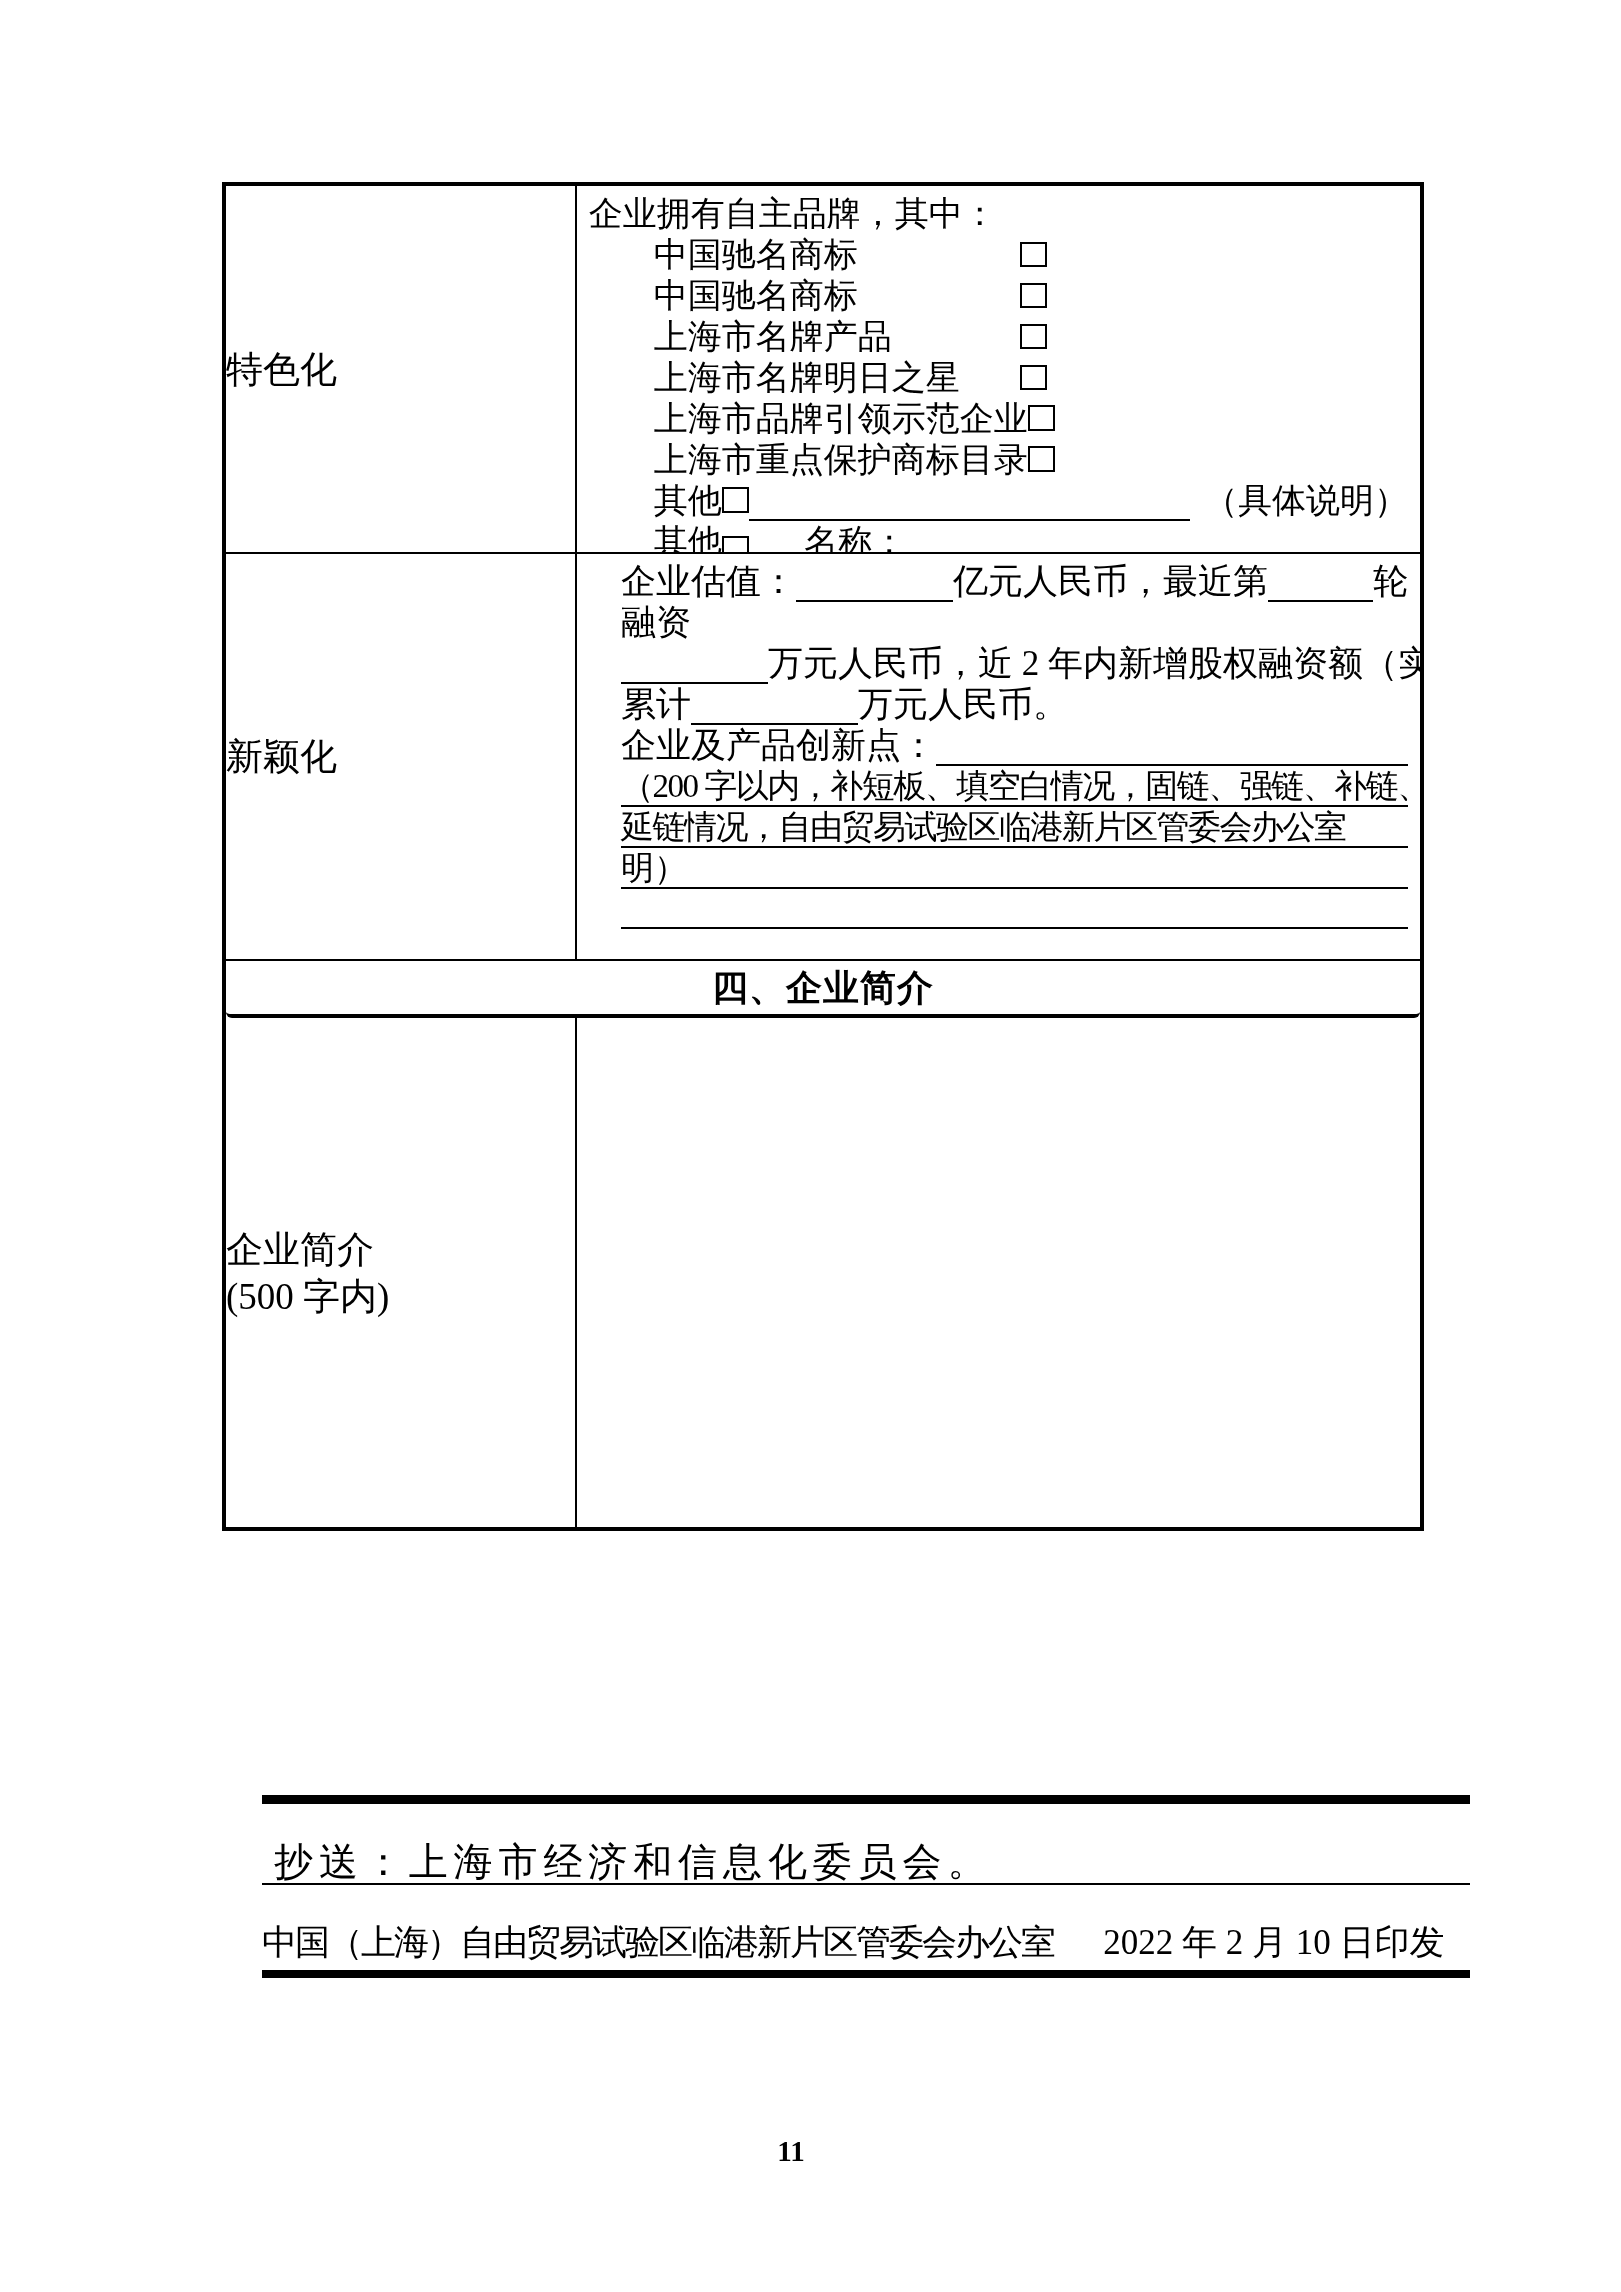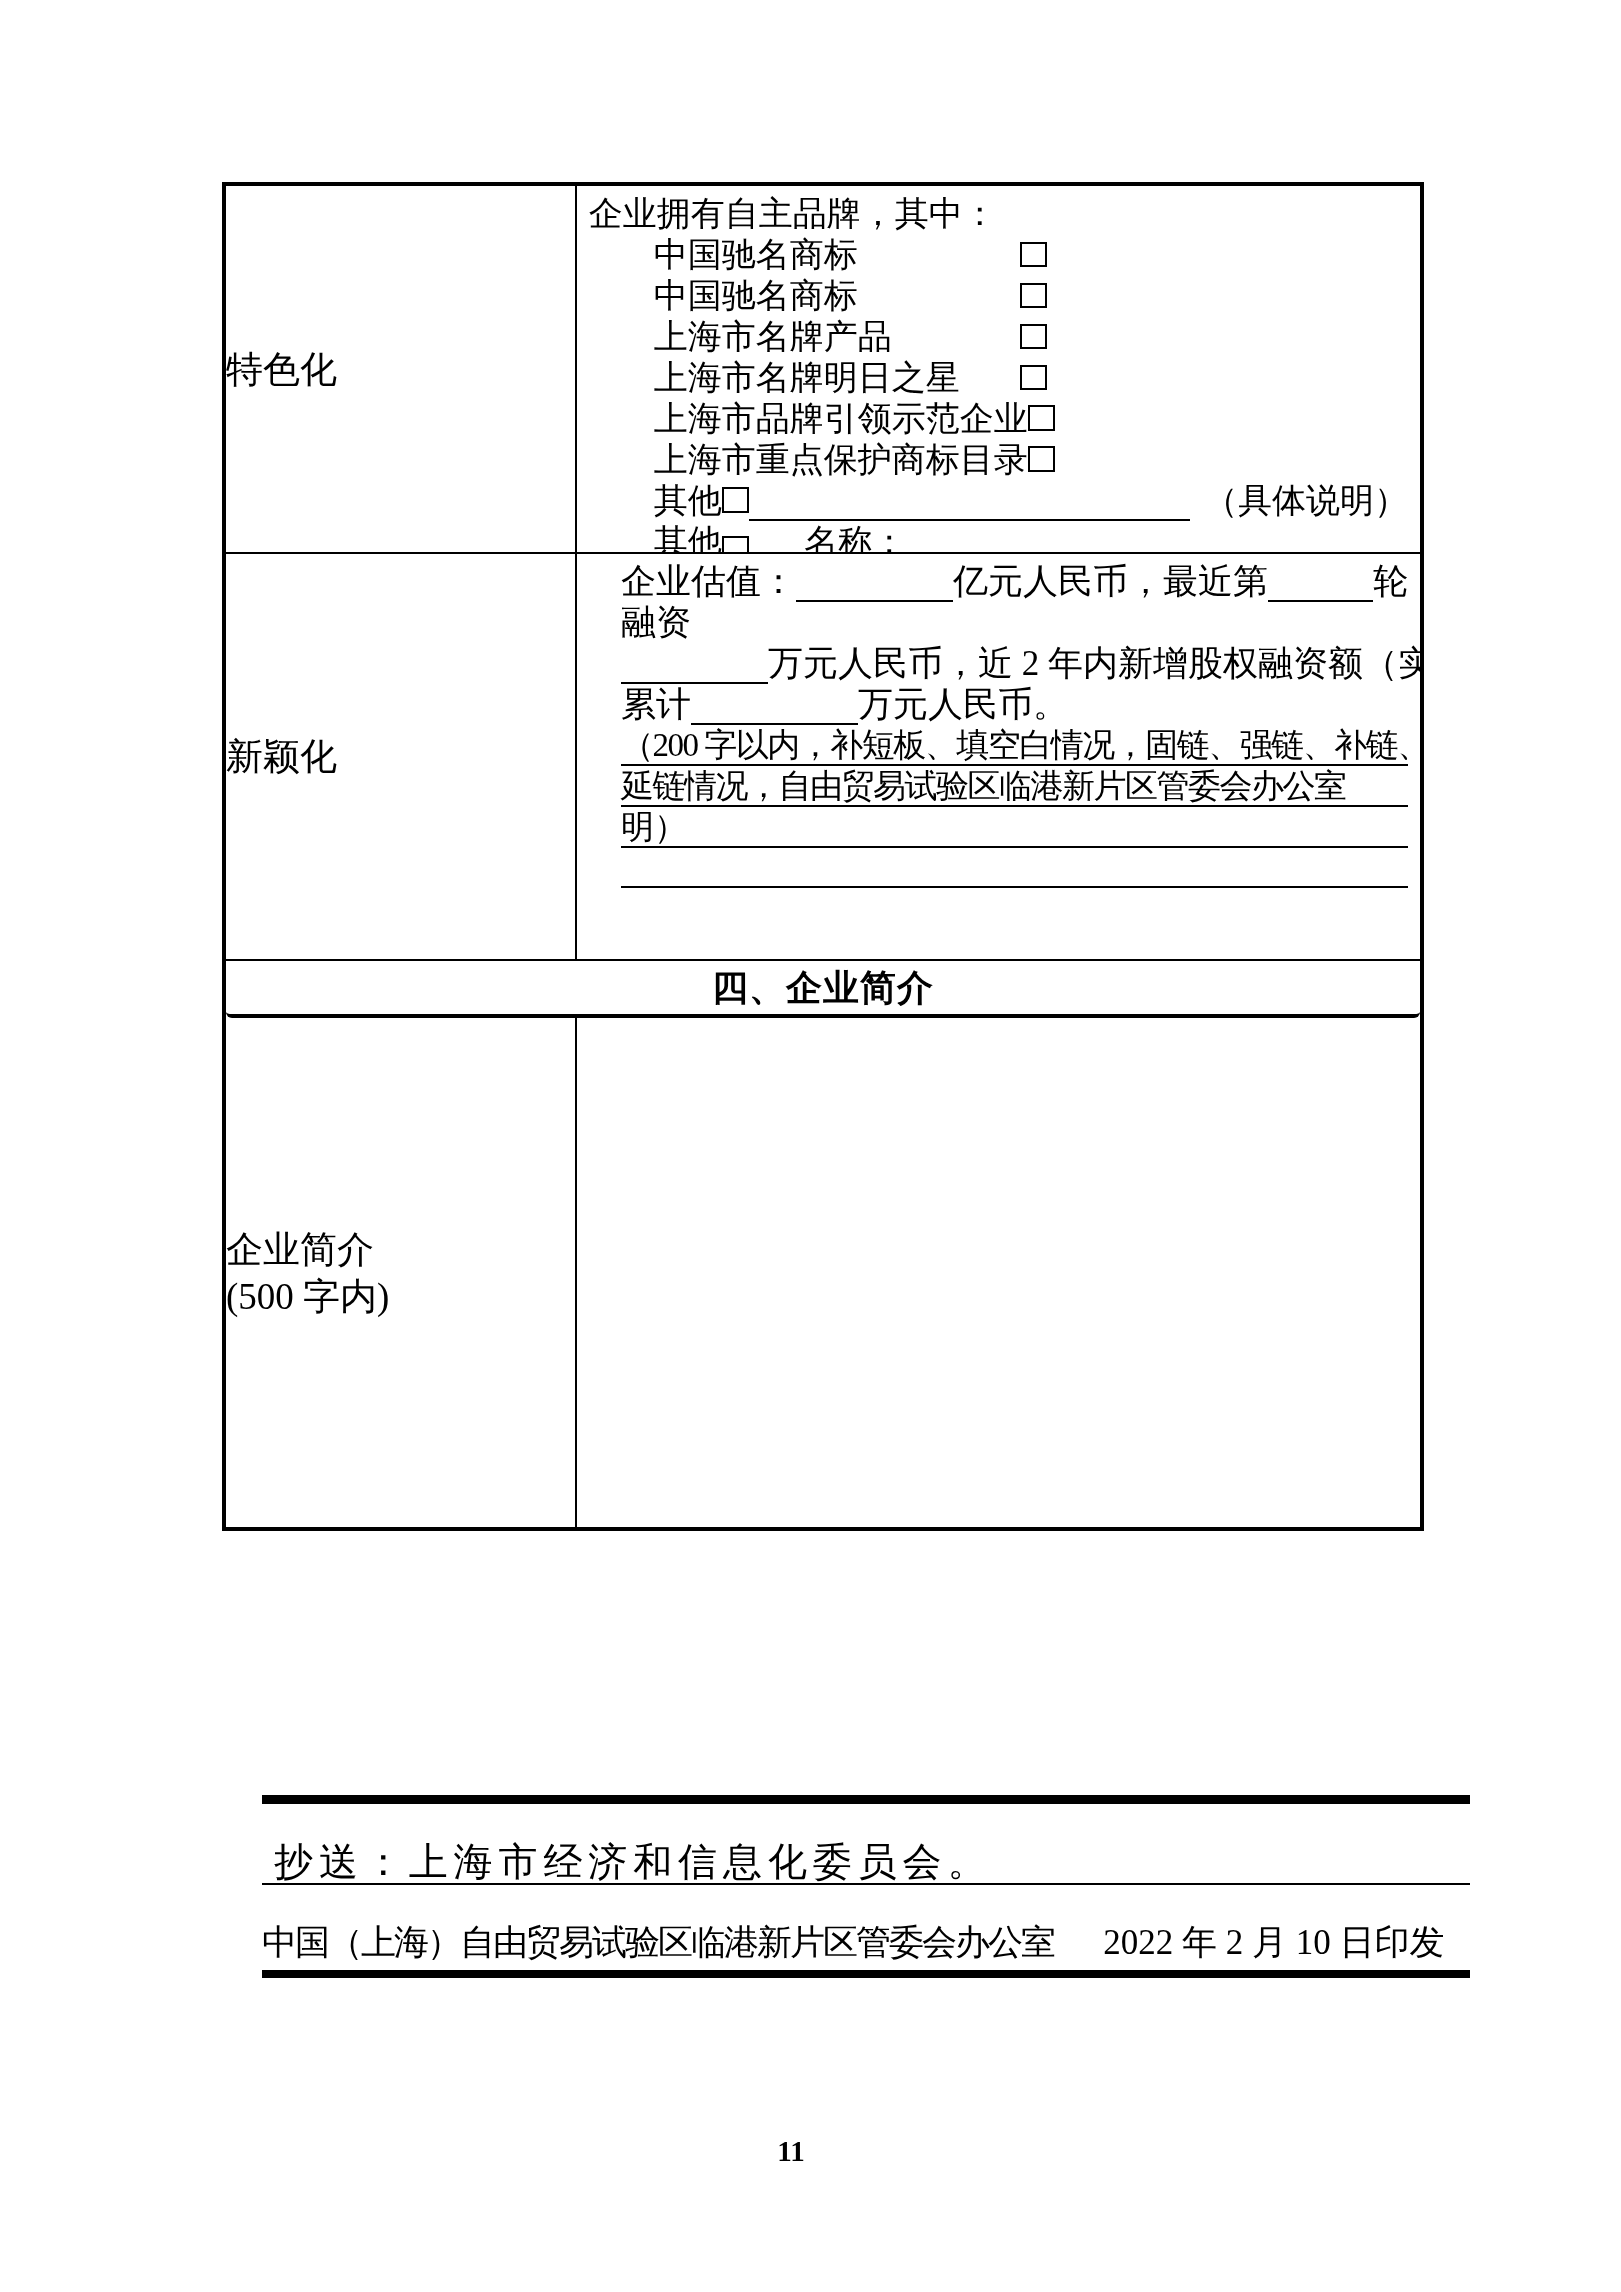--- a/index.html
+++ b/index.html
@@ -144,20 +144,24 @@
             <span class="fill"></span>
             <span>轮</span>
         </div>
         <div class="l">融资</div>
         <div class="l">
           <span class="blank w150"></span><span>万元人民币，近 2 年内新增股权融资额（实缴）</span>
         </div>
         <div class="l">
           <span>累计</span><span class="blank w170"></span><span>万元人民币。</span>
         </div>
+        <div class="l flexline">
+          <span>企业及产品创新点：</span>
+            <span class="fill"></span>
+        </div>
         <div class="note">（200 字以内，补短板、填空白情况，固链、强链、补链、</div>
         <div class="note">延链情况，自由贸易试验区临港新片区管委会办公室</div>
         <div class="note3wrap">
           <span class="note3txt">明）</span>
             <span class="fill"></span>
         </div>
         <div class="blankrow"></div>
       </div>
     </div>
 

